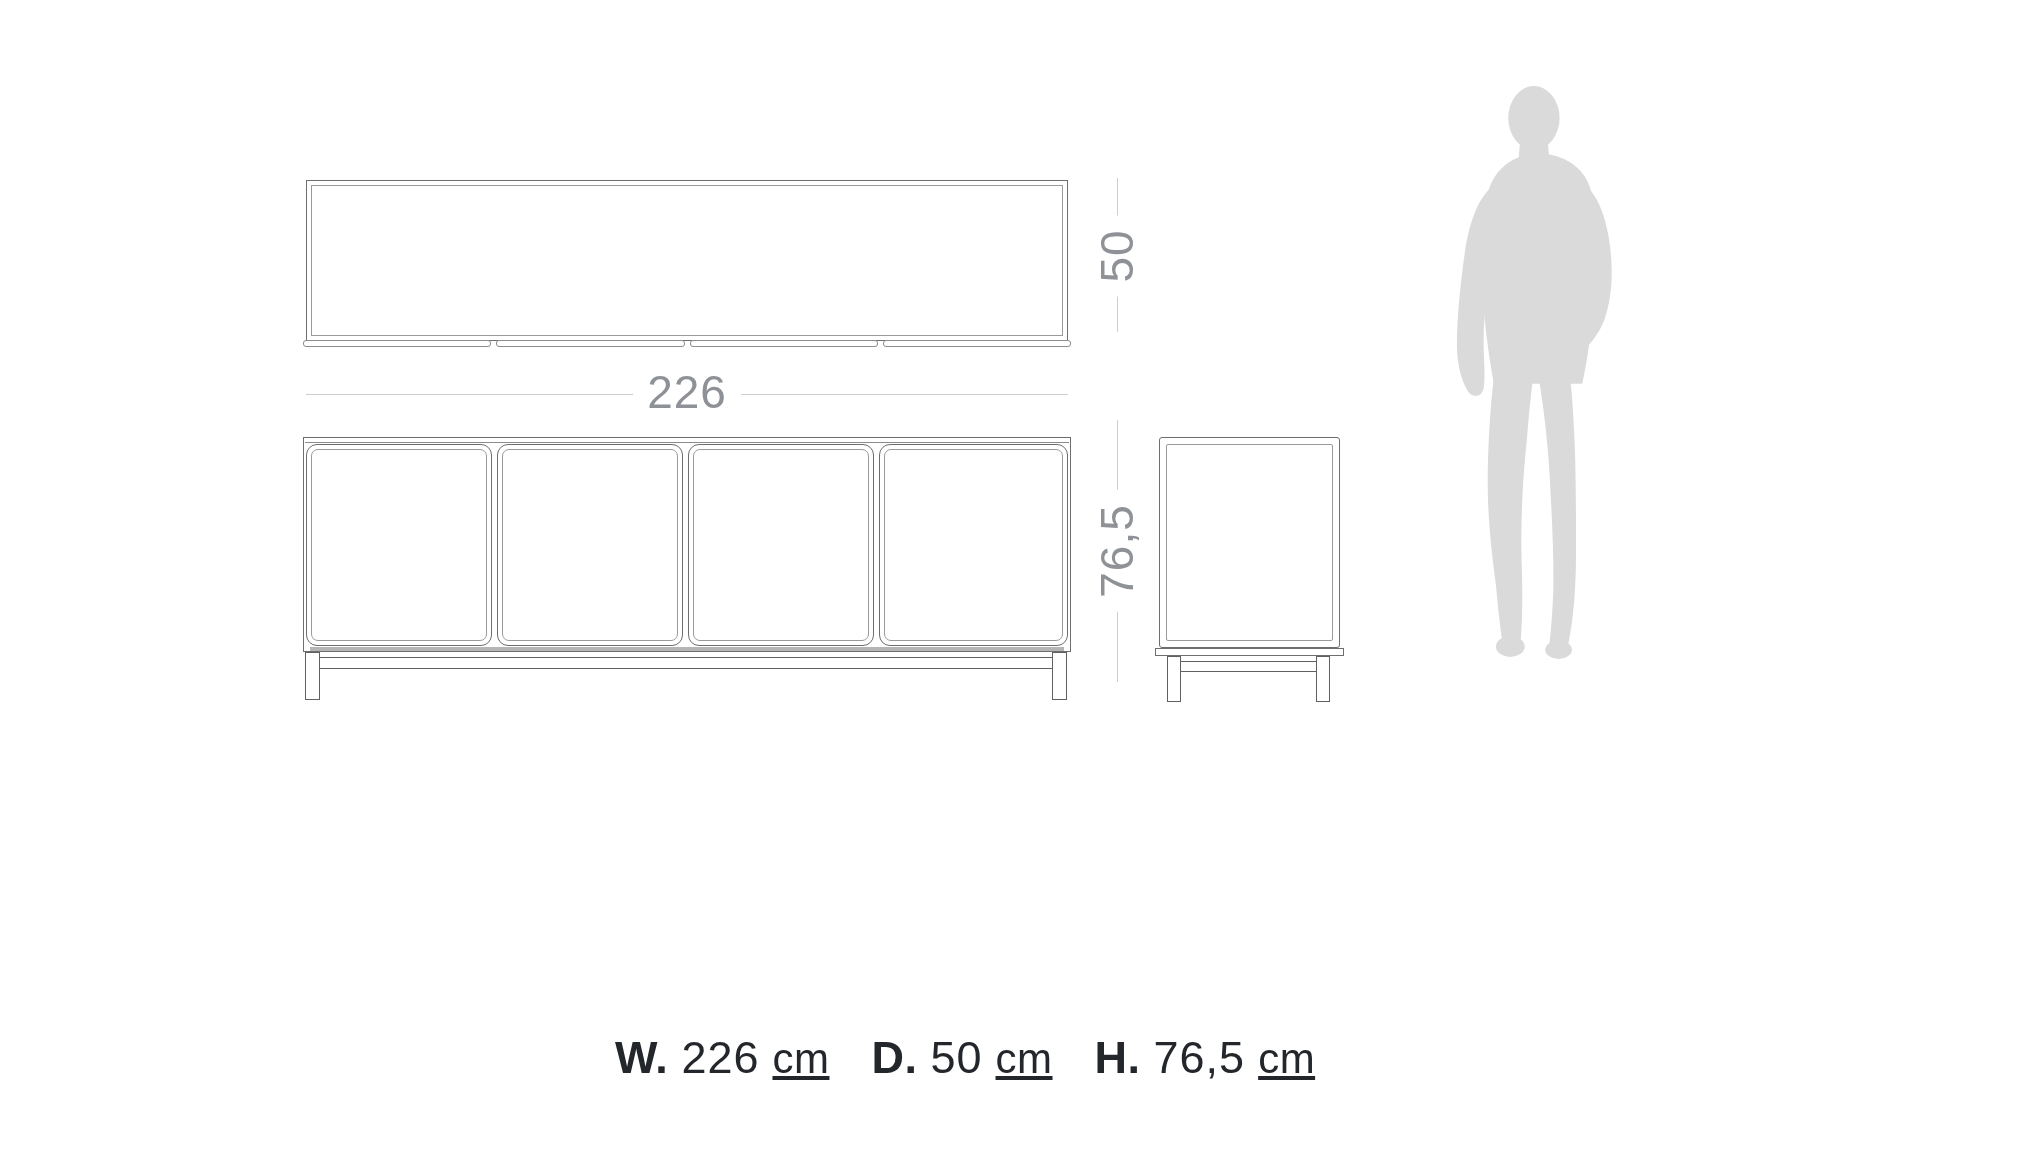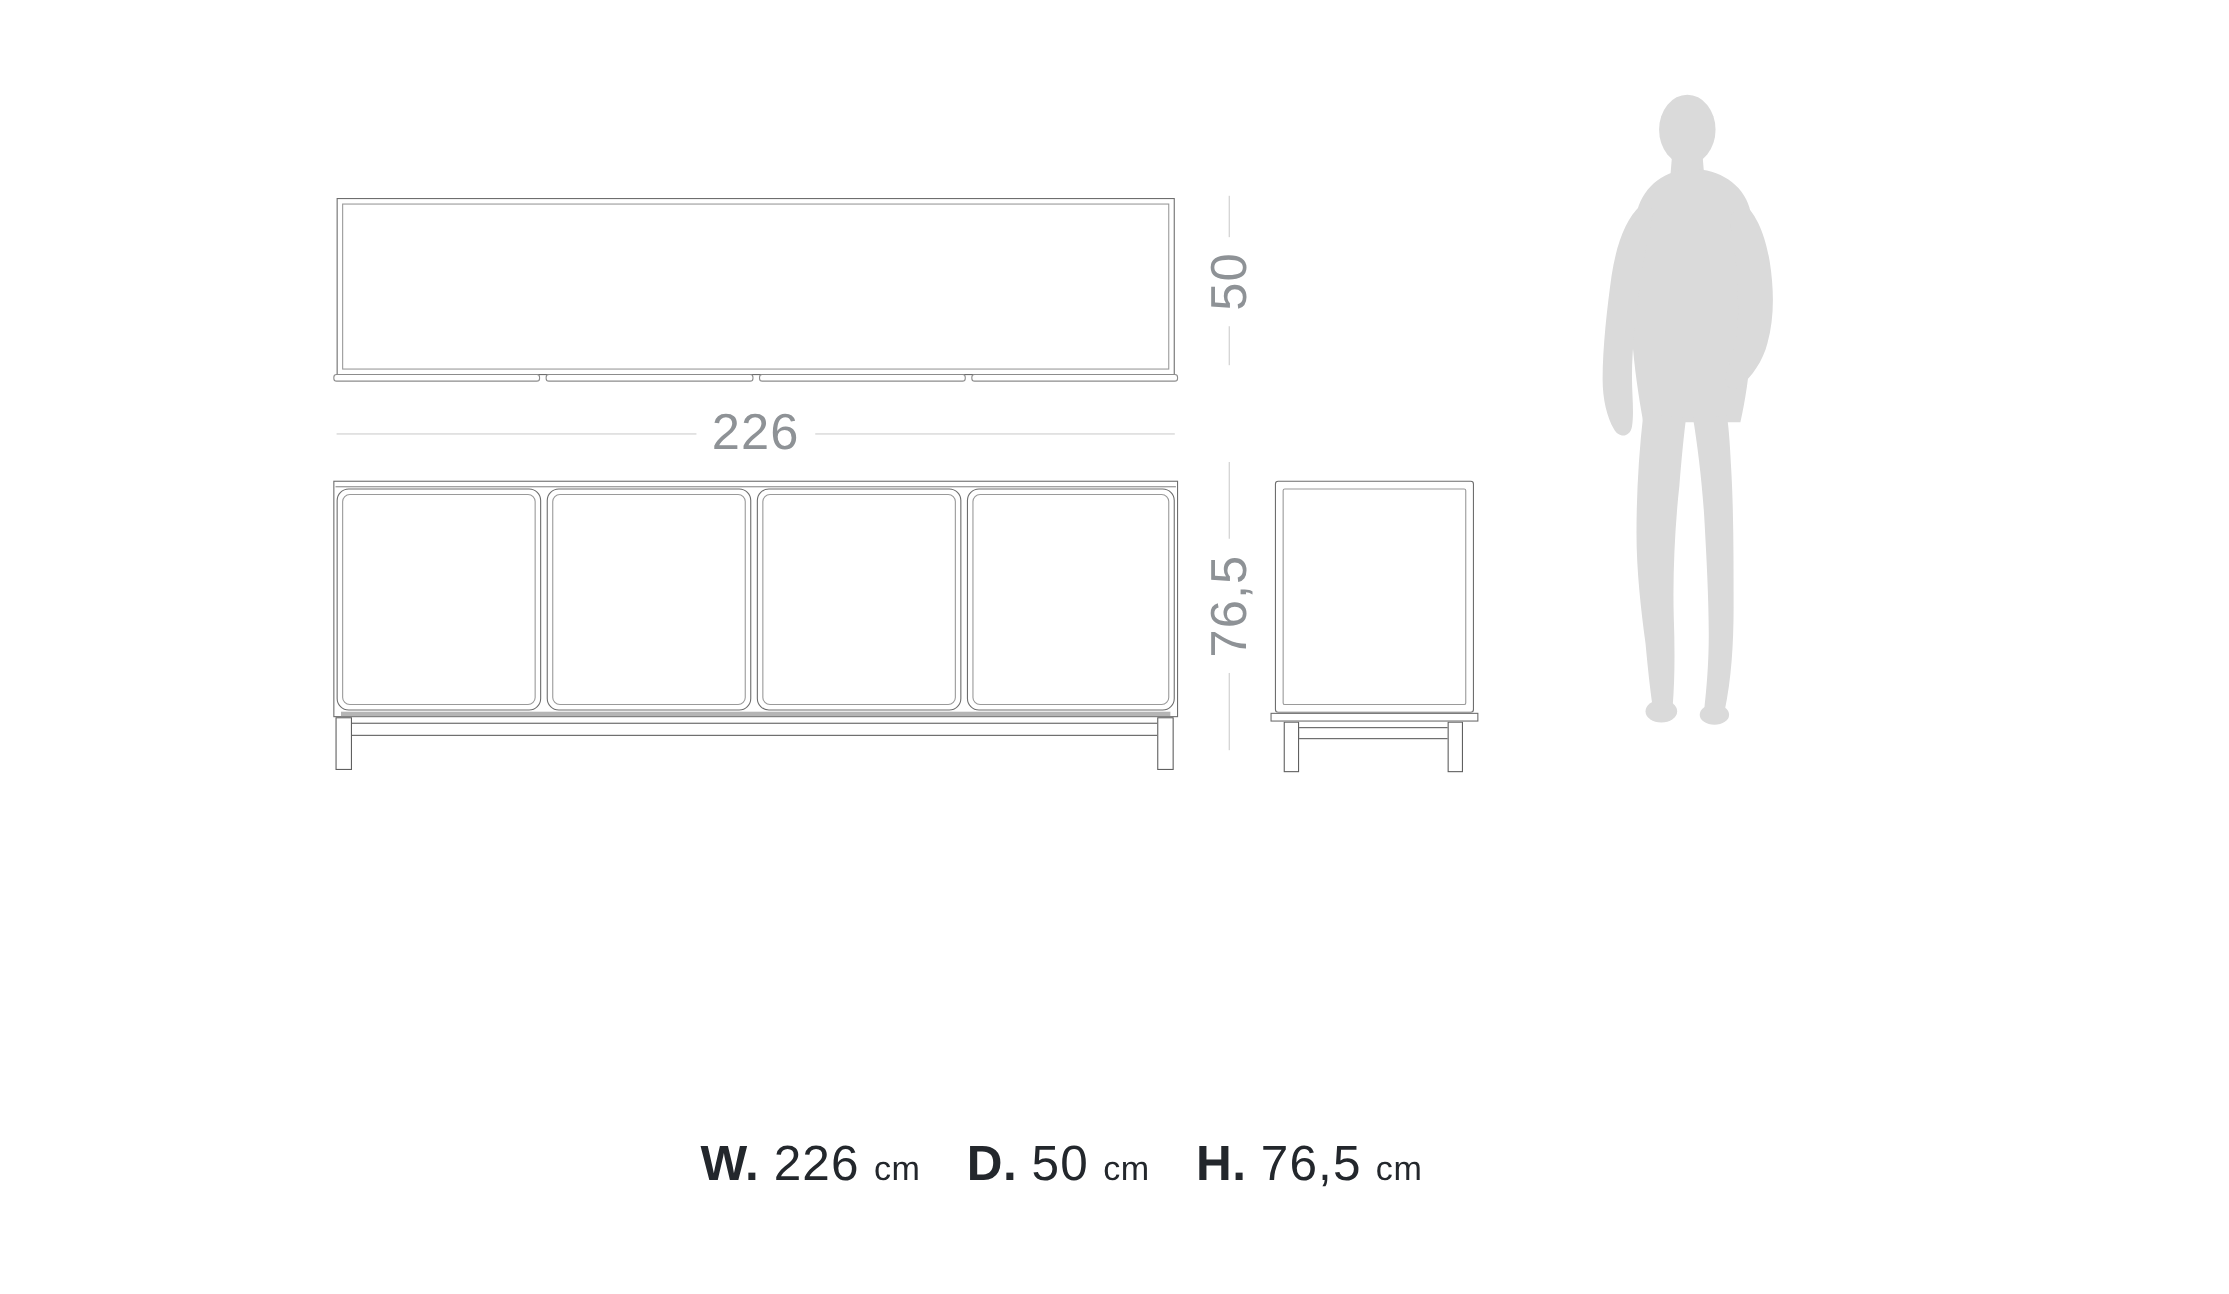--- a/index.html
+++ b/index.html
@@ -43,21 +43,21 @@
   
   .figure{position:absolute;left:1433px;top:84px;width:208px;height:616px;}
   
   .summary{
     position:absolute;top:1032px;left:965px;transform:translateX(-50%);
     display:flex;gap:42px;align-items:baseline;color:#23272c;white-space:nowrap;
   }
   .summary .group{display:flex;gap:13px;align-items:baseline;}
   .summary .prefix{font-size:45px;font-weight:700;letter-spacing:0.5px;}
   .summary .value{font-size:45px;font-weight:400;letter-spacing:1px;}
-  .summary .unit{font-size:31px;font-weight:400;letter-spacing:0.5px;}
+  .summary .unit{font-size:42px;font-weight:400;letter-spacing:0.5px;text-decoration:underline;}
 </style>
 </head>
 <body>
 
 <div class="canvas">
 
   <div class="topview">
     <div class="outer outline"></div>
     <div class="inner outline-soft"></div>
     <div class="strip">

